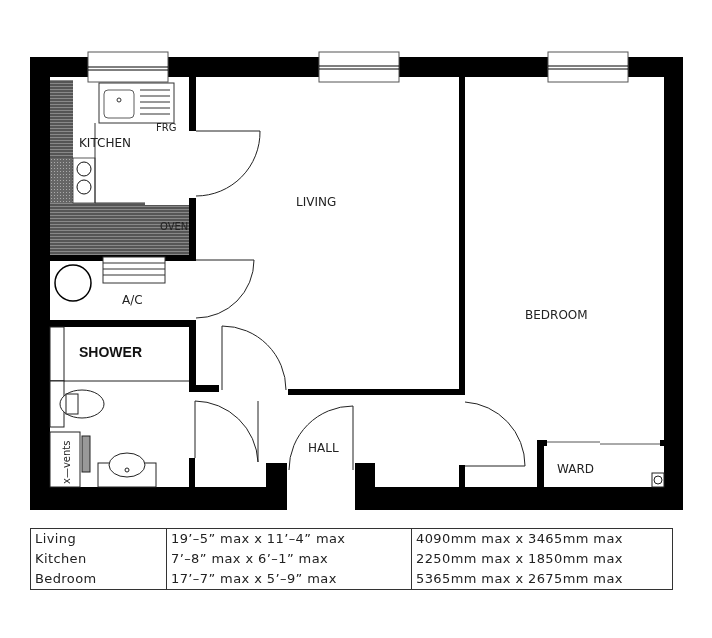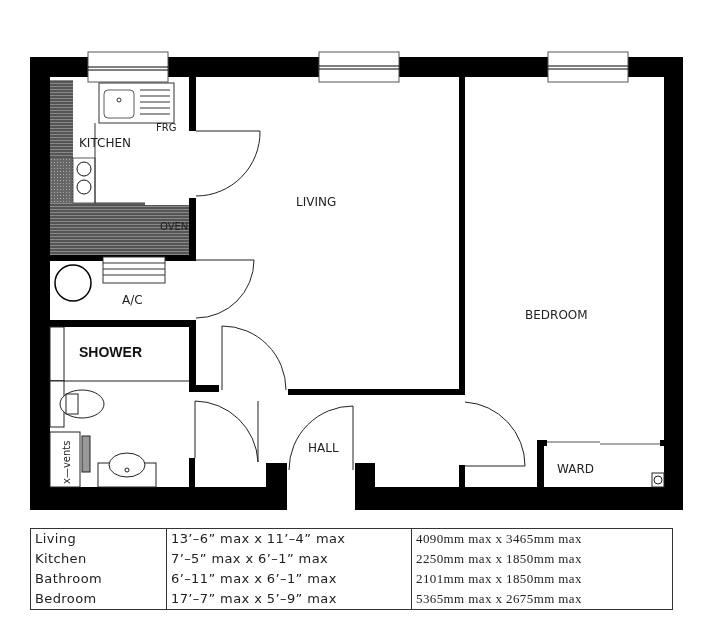--- a/index.html
+++ b/index.html
@@ -6,21 +6,21 @@
   body{width:712px;height:638px;position:relative;overflow:hidden;font-family:"Liberation Sans",sans-serif;}
   #plan{position:absolute;left:0;top:0;}
   .lbl{font-family:"DejaVu Sans",sans-serif;font-size:12px;fill:#222;}
   .lbl-bold{font-family:"Liberation Sans",sans-serif;font-size:14px;font-weight:bold;fill:#111;}
   .lbl-small{font-family:"DejaVu Sans",sans-serif;font-size:10px;fill:#222;}
   table.dims{position:absolute;left:30px;top:528px;width:643px;border-collapse:collapse;
     font-family:"DejaVu Sans",sans-serif;font-size:13px;color:#222;border:1.5px solid #333;}
   table.dims td{padding:0 4px;height:20px;line-height:20px;white-space:nowrap;letter-spacing:0.4px;}
   table.dims td.c0{width:127px;}
   table.dims td.c1{width:236px;border-left:1.5px solid #333;}
-  table.dims td.c2{border-left:1.5px solid #333;font-family:Liberation Serif, serif;}
+  table.dims td.c2{border-left:1.5px solid #333;}
 </style>
 </head>
 <body>
 
 <svg id="plan" width="712" height="520" viewBox="0 0 712 520" xmlns="http://www.w3.org/2000/svg">
   <defs>
     <pattern id="hatch" width="4" height="3" patternUnits="userSpaceOnUse">
       <rect width="4" height="3" fill="#555"></rect>
       <rect y="2" width="4" height="1" fill="#888"></rect>
     </pattern>
@@ -172,32 +172,27 @@
     <text class="lbl-bold" x="79" y="357">SHOWER</text>
     <text class="lbl" x="308" y="452">HALL</text>
     <text class="lbl" x="557" y="473">WARD</text>
   </g>
 </svg>
 
 <table class="dims">
   <tbody>
     <tr>
       <td class="c0">Living</td>
-      <td class="c1">13’–6”  max  x  11’–4”  max</td>
+      <td class="c1">19’–5”  max  x  11’–4”  max</td>
       <td class="c2">4090mm  max  x  3465mm  max</td>
     </tr>
     <tr>
       <td class="c0">Kitchen</td>
-      <td class="c1">7’–5”  max  x  6’–1”  max</td>
+      <td class="c1">7’–8”  max  x  6’–1”  max</td>
       <td class="c2">2250mm  max  x  1850mm  max</td>
-    </tr>
-    <tr>
-      <td class="c0">Bathroom</td>
-      <td class="c1">6’–11”  max  x  6’–1”  max</td>
-      <td class="c2">2101mm  max  x  1850mm  max</td>
     </tr>
     <tr>
       <td class="c0">Bedroom</td>
       <td class="c1">17’–7”  max  x  5’–9”  max</td>
       <td class="c2">5365mm  max  x  2675mm  max</td>
     </tr>
   </tbody>
 </table>
 
 </body></html>

